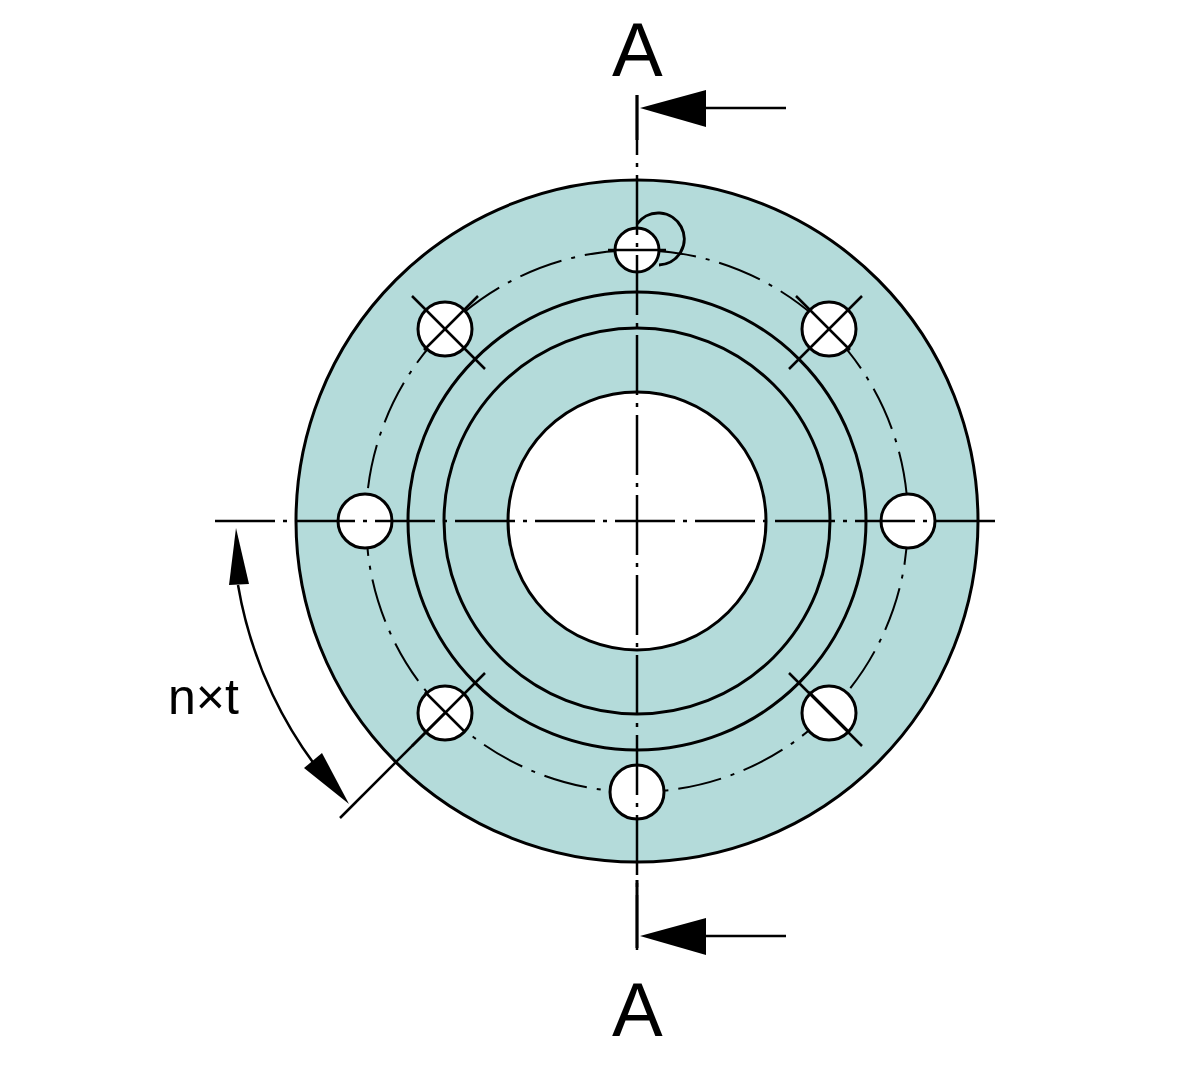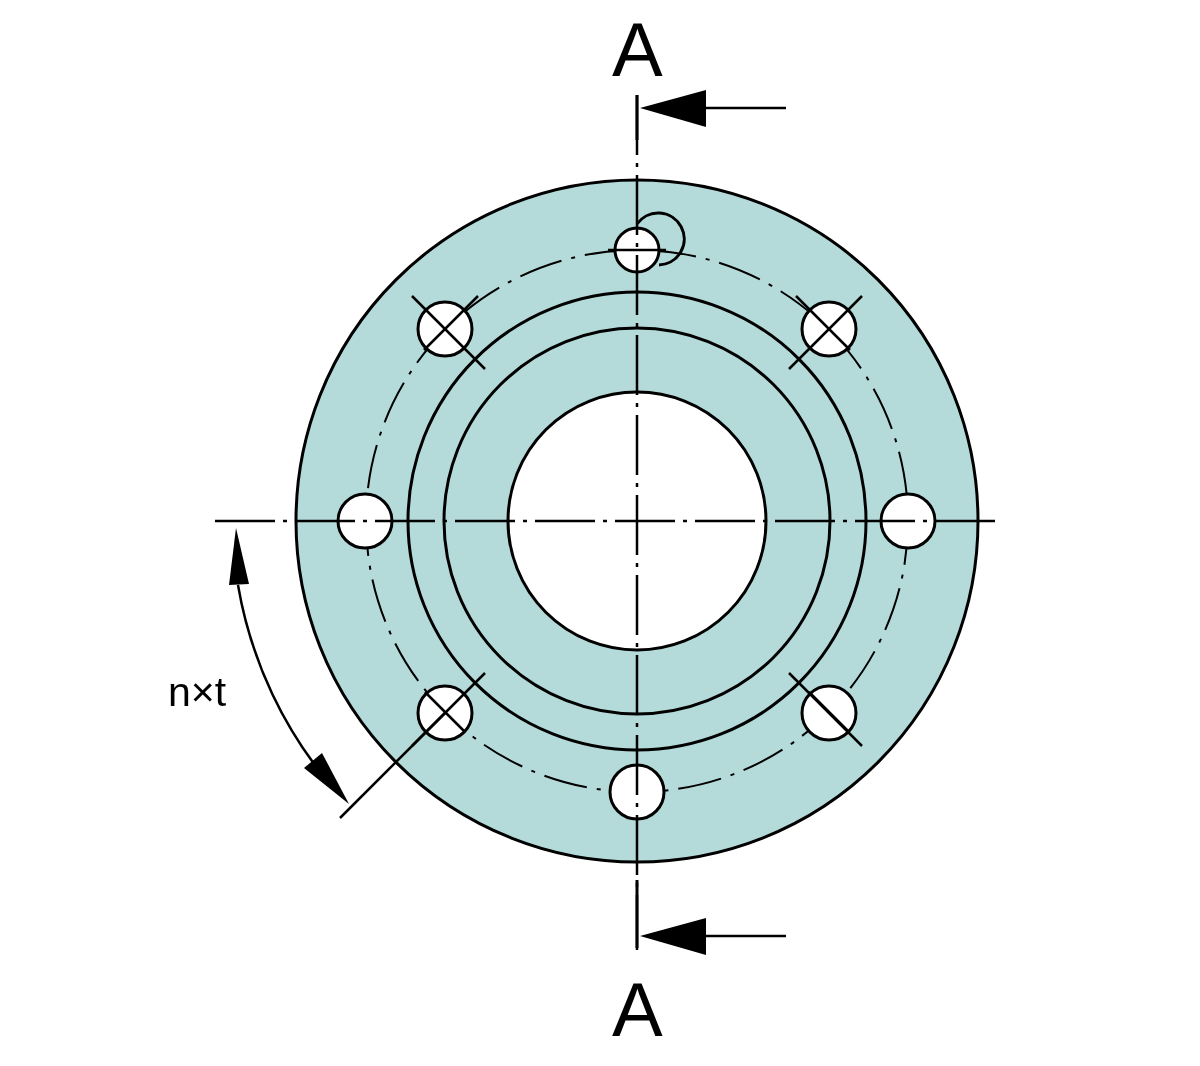--- a/index.html
+++ b/index.html
@@ -1,20 +1,20 @@
 <!DOCTYPE html>
 <html><head>
 <meta charset="utf-8">
 <style>
   html, body { margin: 0; padding: 0; background: #ffffff; }
   body { width: 1200px; height: 1066px; overflow: hidden; position: relative; font-family: "Liberation Sans", sans-serif; }
   #drawing { position: absolute; left: 0; top: 0; width: 1200px; height: 1066px; }
   .label { position: absolute; font-family: "Liberation Sans", sans-serif; color: #000; line-height: 1; }
   .section-label { font-size: 76px; }
-  .dim-label { font-size: 41px; text-align: right; }
+  .dim-label { font-size: 50px; text-align: right; }
 </style>
 </head>
 <body>
 
 <svg id="drawing" viewBox="0 0 1200 1066" xmlns="http://www.w3.org/2000/svg">
 
   <circle cx="637" cy="521" r="341" fill="#b4dbda" stroke="#000" stroke-width="3"></circle>
 
   <circle cx="637" cy="521" r="271" fill="none" stroke="#000" stroke-width="2" stroke-dasharray="44 10 4 10"></circle>
 

